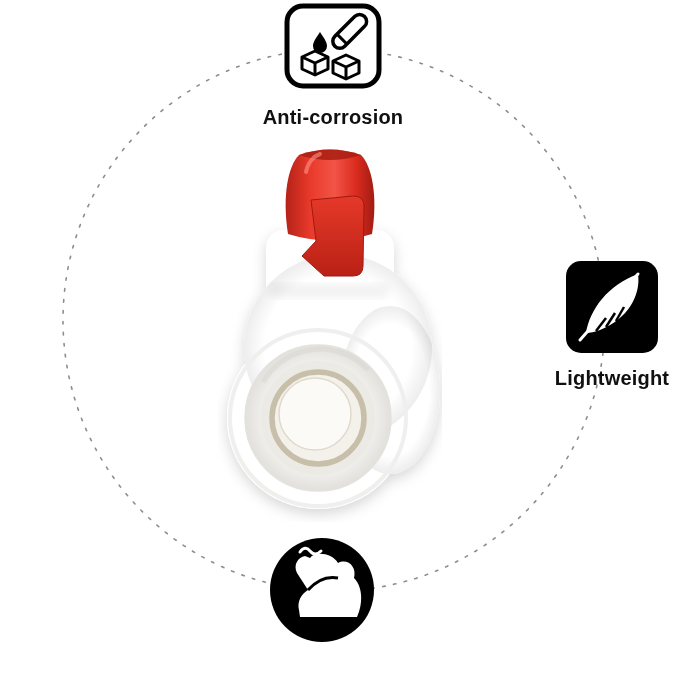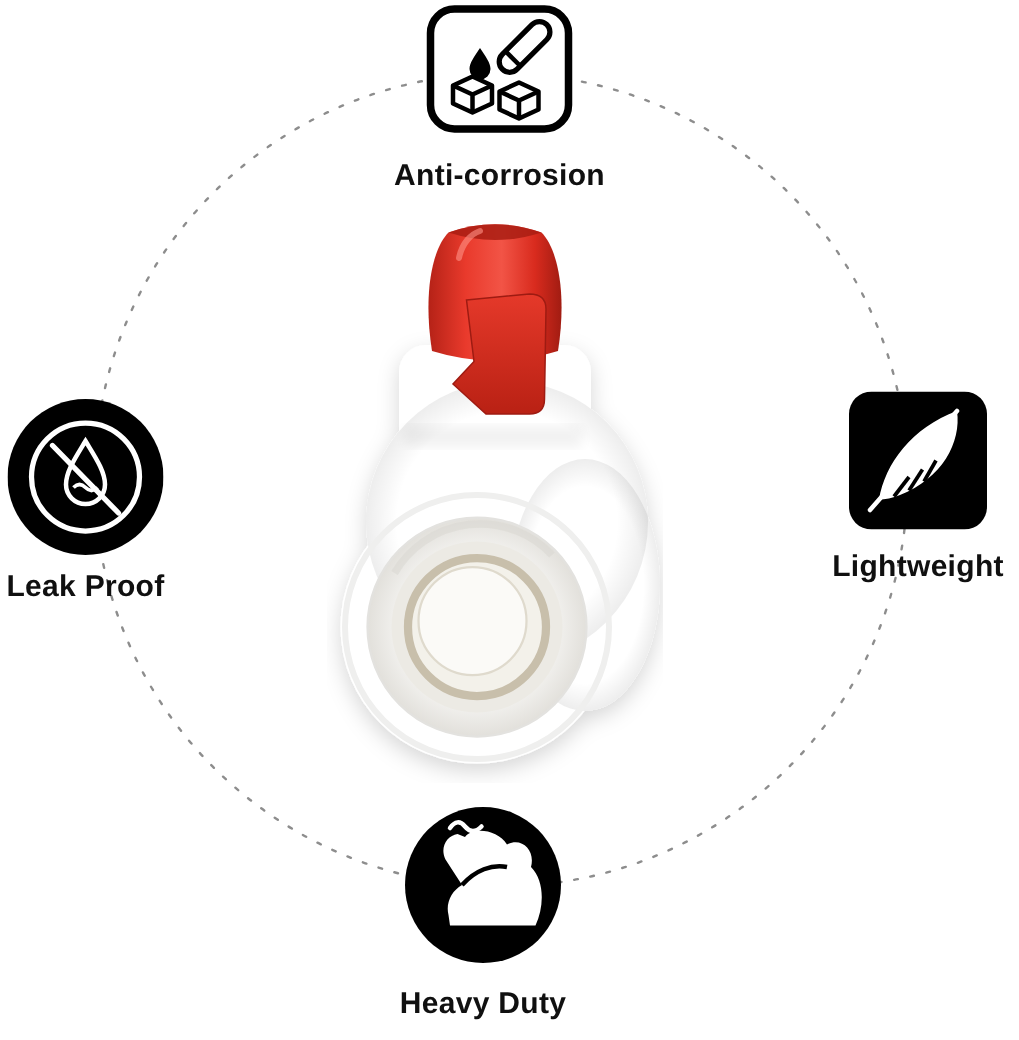--- a/index.html
+++ b/index.html
@@ -124,27 +124,16 @@
     <div class="label">Lightweight</div>
   </div>
 
   <div class="feature f-bottom">
     <svg class="icon-box" width="104" height="104" viewBox="0 0 104 104" aria-hidden="true">
       <circle cx="52" cy="52" r="52" fill="#000"></circle>
       <path fill="#fff" d="M35 18 C28 19 23 27 27 35 L38 52 C31 56 27 64 29 72 L30 79 L87 79 C93 66 93 49 84 40 C87 29 78 20 68 25 C62 15 45 13 40 20 Z"></path>
       <path d="M38 52 C47 42 58 38 68 40" stroke="#000" stroke-width="3" fill="none"></path>
       <path d="M30 14 q5 -7 10 -1 q5 6 11 0" stroke="#fff" stroke-width="3" fill="none" stroke-linecap="round"></path>
     </svg>
-    <div class="label">Heavy Duty</div>
   </div>
 
-  <div class="feature f-left">
-    <svg class="icon-box" width="104" height="104" viewBox="0 0 104 104" aria-hidden="true">
-      <circle cx="52" cy="52" r="52" fill="#000"></circle>
-      <circle cx="52" cy="52" r="36" fill="none" stroke="#fff" stroke-width="3.5"></circle>
-      <path d="M52 28 C46 38 39 48 39 57 a13 13 0 0 0 26 0 C65 48 58 38 52 28 Z" fill="none" stroke="#fff" stroke-width="3"></path>
-      <path d="M44 59 q4 -4 8 0 q4 4 8 0" fill="none" stroke="#fff" stroke-width="2.5"></path>
-      <line x1="30" y1="31" x2="74" y2="76" stroke="#fff" stroke-width="3.5" stroke-linecap="round"></line>
-    </svg>
-    <div class="label">Leak Proof</div>
-  </div>
 
 </div>
 
 </body></html>

